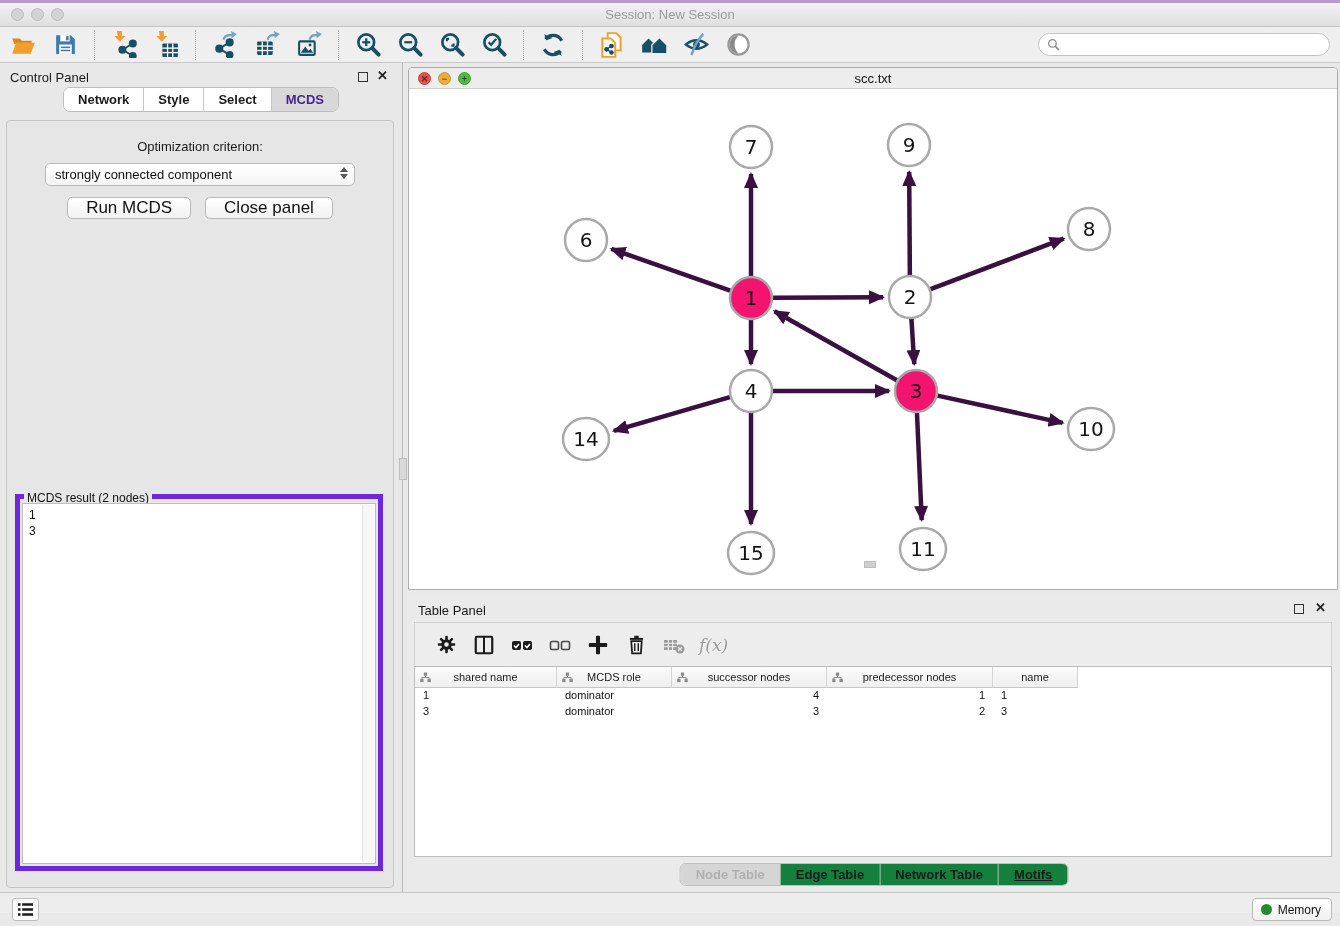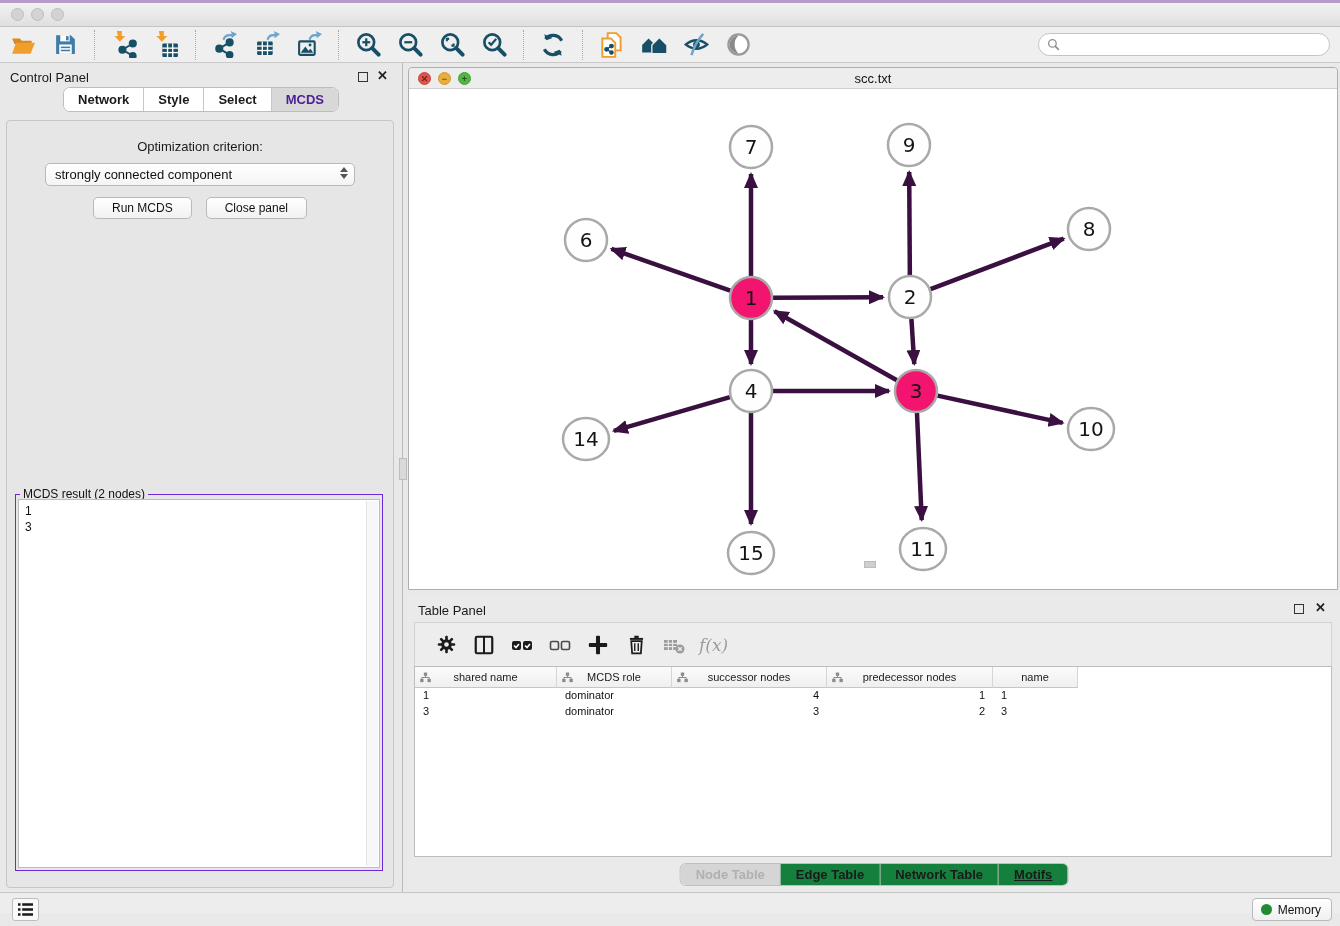--- a/index.html
+++ b/index.html
@@ -42,24 +42,24 @@
     background:#E6E6E6; border:1px solid #C6C6C6; border-radius:4px; }
   .opt-label { margin-top:18px; text-align:center; font-size:13px; color:#1A1A1A; }
   .criterion-select { position:relative; margin:9px auto 0; width:310px; height:23px;
     background:linear-gradient(#FFFFFF,#F4F4F4); border:1px solid #B9B9B9; border-radius:5px;
     font-size:13px; color:#111; display:flex; align-items:center; padding-left:9px; }
   .sel-arrows { position:absolute; right:6px; top:3px; display:flex; flex-direction:column; gap:2px; }
   .sel-arrows i { width:0; height:0; border-left:4px solid transparent; border-right:4px solid transparent; display:block; }
   .sel-arrows .up { border-bottom:5px solid #555; }
   .sel-arrows .down { border-top:5px solid #555; }
   .cp-buttons { margin-top:11px; display:flex; justify-content:center; gap:14px; }
-  .cp-btn { height:22px; padding:0 18px; font-size:12px; color:#111;
+  .cp-btn { height:22px; padding:0 18px; font-size:17px; color:#111;
     background:linear-gradient(#FFFFFF,#F1F1F1); border:1px solid #B9B9B9; border-radius:5px; }
   .mcds-group { position:absolute; left:8px; right:10px; top:373px; bottom:16px;
-    border:1px solid #6d28d9;padding-left:20px; }
+    border:5px solid #6d28d9;padding-left:20px; }
   .mcds-legend { position:absolute; top:-8px; left:4px; background:#E6E6E6; padding:0 3px;
     font-size:12px; color:#111; }
   .mcds-text { position:absolute; left:2px; right:2px; top:4px; bottom:2px; background:#FFF;
     border:1px solid #BDBDBD; font-size:12px; color:#111; padding:3px 0 0 6px; line-height:1.35; }
   .mcds-scroll { position:absolute; right:1px; top:1px; bottom:1px; width:12px;
     background:#F7F7F7; border-left:1px solid #E4E4E4; }
 
   
   .v-split-handle { position:absolute; left:399px; top:458px; width:8px; height:22px;
     background:#D9D9D9; border:1px solid #BDBDBD; }
@@ -116,20 +116,21 @@
 </head>
 <body>
 
 <div class="window">
 
   <div class="accent-strip"></div>
   <div class="titlebar">
     <span class="tl-dot" style="left:11px"></span>
     <span class="tl-dot" style="left:31px"></span>
     <span class="tl-dot" style="left:51px"></span>
+    <span class="title">Session: New Session</span>
   </div>
 
   <div class="toolbar">
     <div class="tb-btn" style="margin-left:8px">
       <svg width="26" height="26" viewBox="0 0 24 24">
         <path d="M2 6 h7 l2 2 h9 v3 H4 z" fill="#D88A1F"></path>
         <path d="M2 20 L5.5 10 H23 L19 20 Z" fill="#F09E2C"></path>
       </svg>
     </div>
     <div class="tb-btn">

